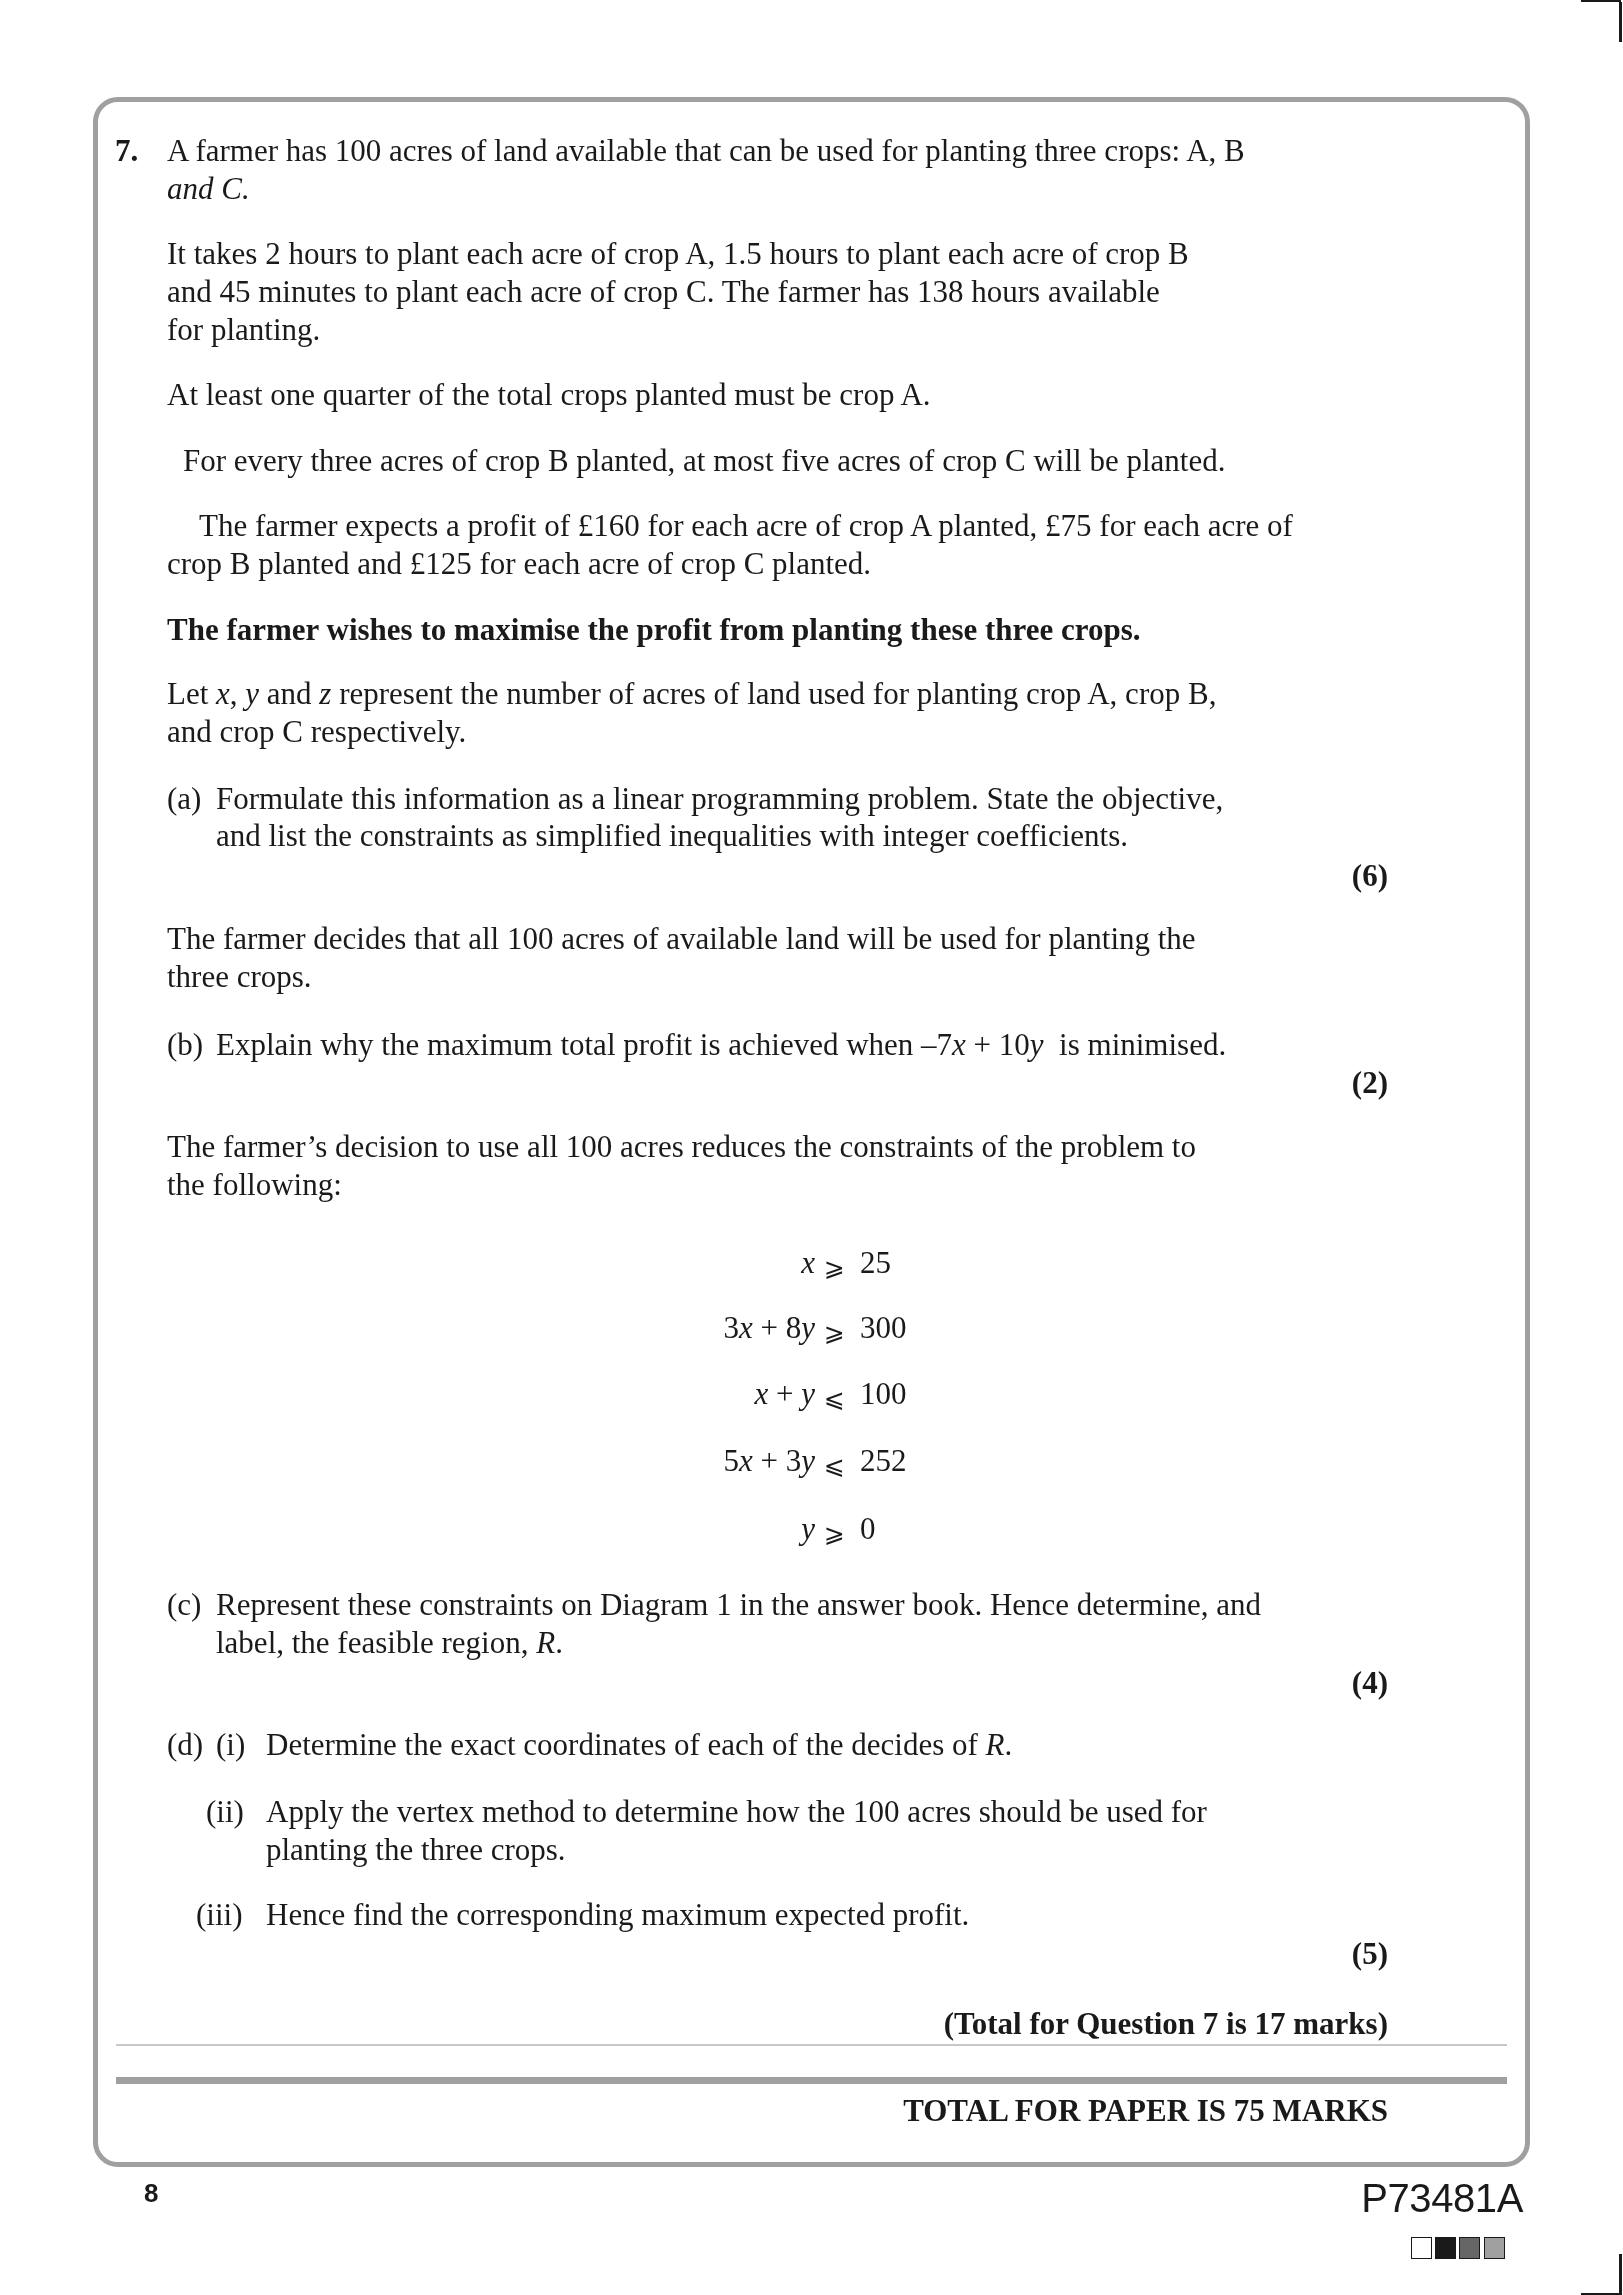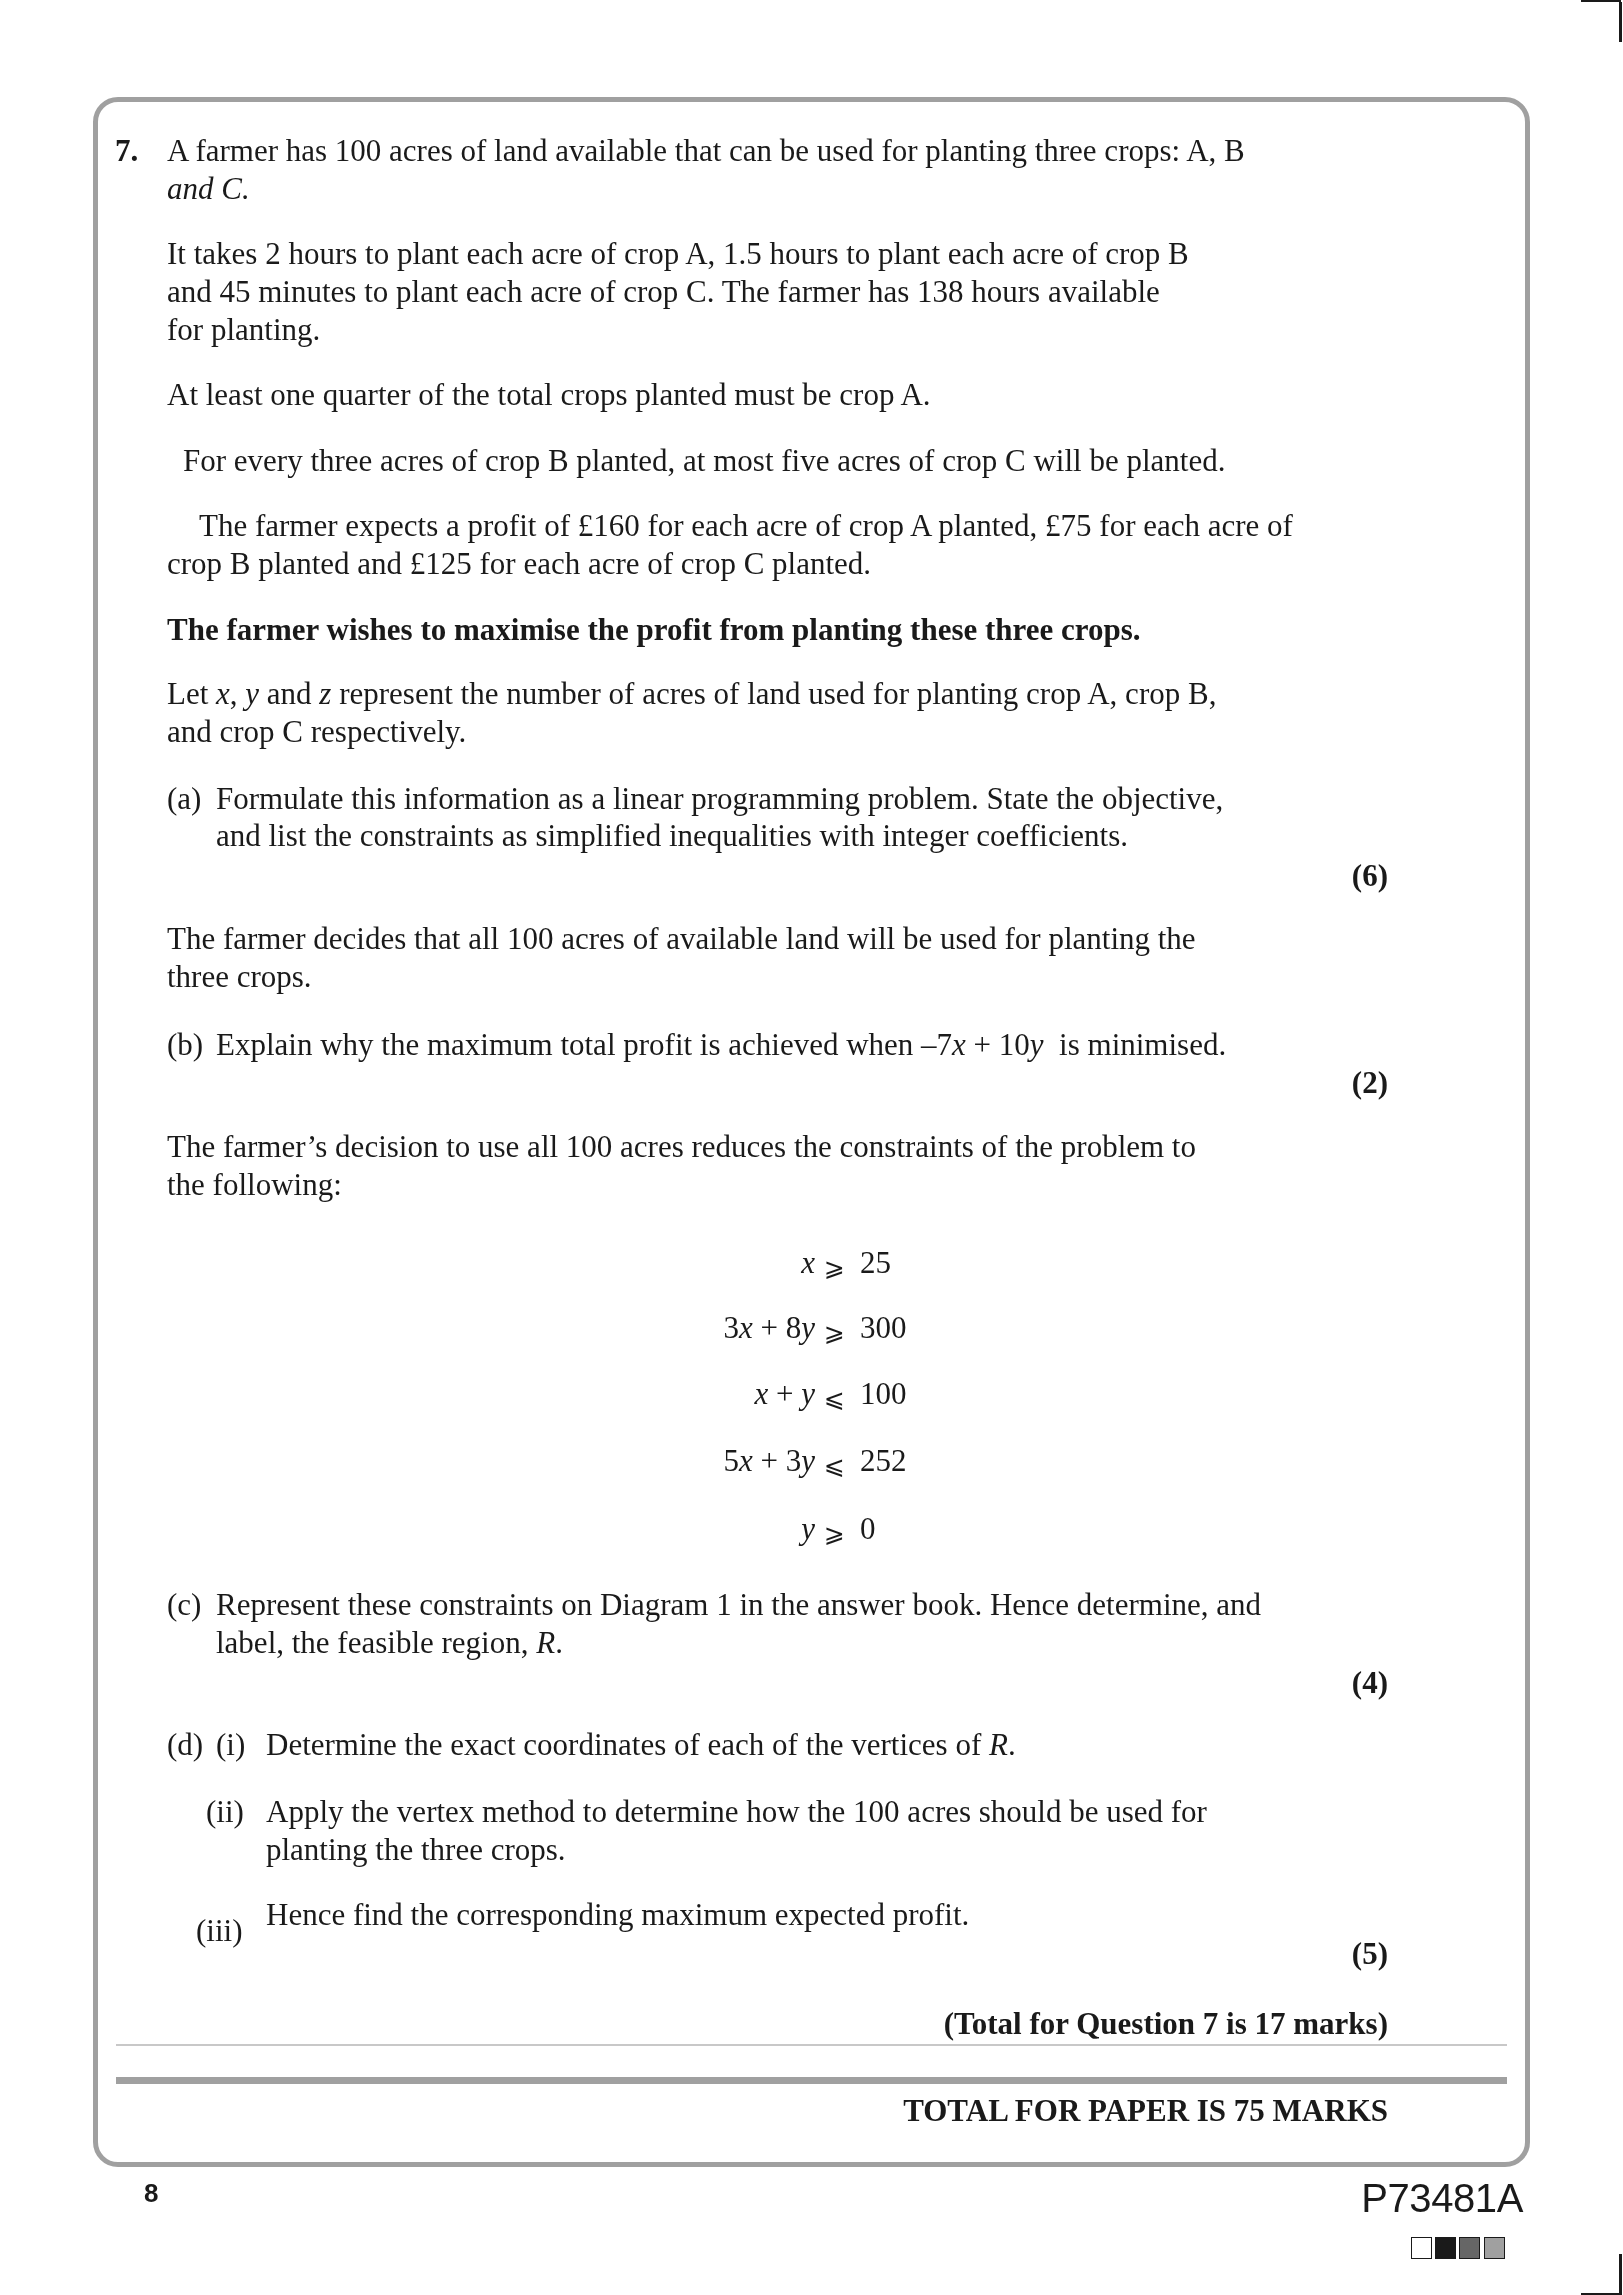--- a/index.html
+++ b/index.html
@@ -101,28 +101,28 @@
   <div class="line" style="left:167px; top:1586px;">(c)</div>
   <div class="line" style="left:216px; top:1586px;">Represent these constraints on Diagram 1 in the answer book. Hence determine, and</div>
   <div class="line" style="left:216px; top:1624px;">
     <span>label, the feasible region, </span><span class="it">R</span><span>.</span>
   </div>
   <div class="line marks" style="top:1664px;">(4)</div>
 
   <div class="line" style="left:167px; top:1726px;">(d)</div>
   <div class="line" style="left:216px; top:1726px;">(i)</div>
   <div class="line" style="left:266px; top:1726px;">
-    <span>Determine the exact coordinates of each of the vertices of </span><span class="it">R</span><span>.</span>
+    <span>Determine the exact coordinates of each of the decides of </span><span class="it">R</span><span>.</span>
   </div>
 
   <div class="line" style="left:206px; top:1793px;">(ii)</div>
   <div class="line" style="left:266px; top:1793px;">Apply the vertex method to determine how the 100 acres should be used for</div>
   <div class="line" style="left:266px; top:1831px;">planting the three crops.</div>
 
-  <div class="line" style="left:196px; top:1896px;margin-top:16px;">(iii)</div>
+  <div class="line" style="left:196px; top:1896px;">(iii)</div>
   <div class="line" style="left:266px; top:1896px;">Hence find the corresponding maximum expected profit.</div>
   <div class="line marks" style="top:1935px;">(5)</div>
 
   <div class="line marks" style="top:2005px;">(Total for Question 7 is 17 marks)</div>
 </div>
 
 <div class="thin-rule"></div>
 <div class="thick-rule"></div>
 
 <div class="serif line marks" style="top:2092px;">TOTAL FOR PAPER IS 75 MARKS</div>

